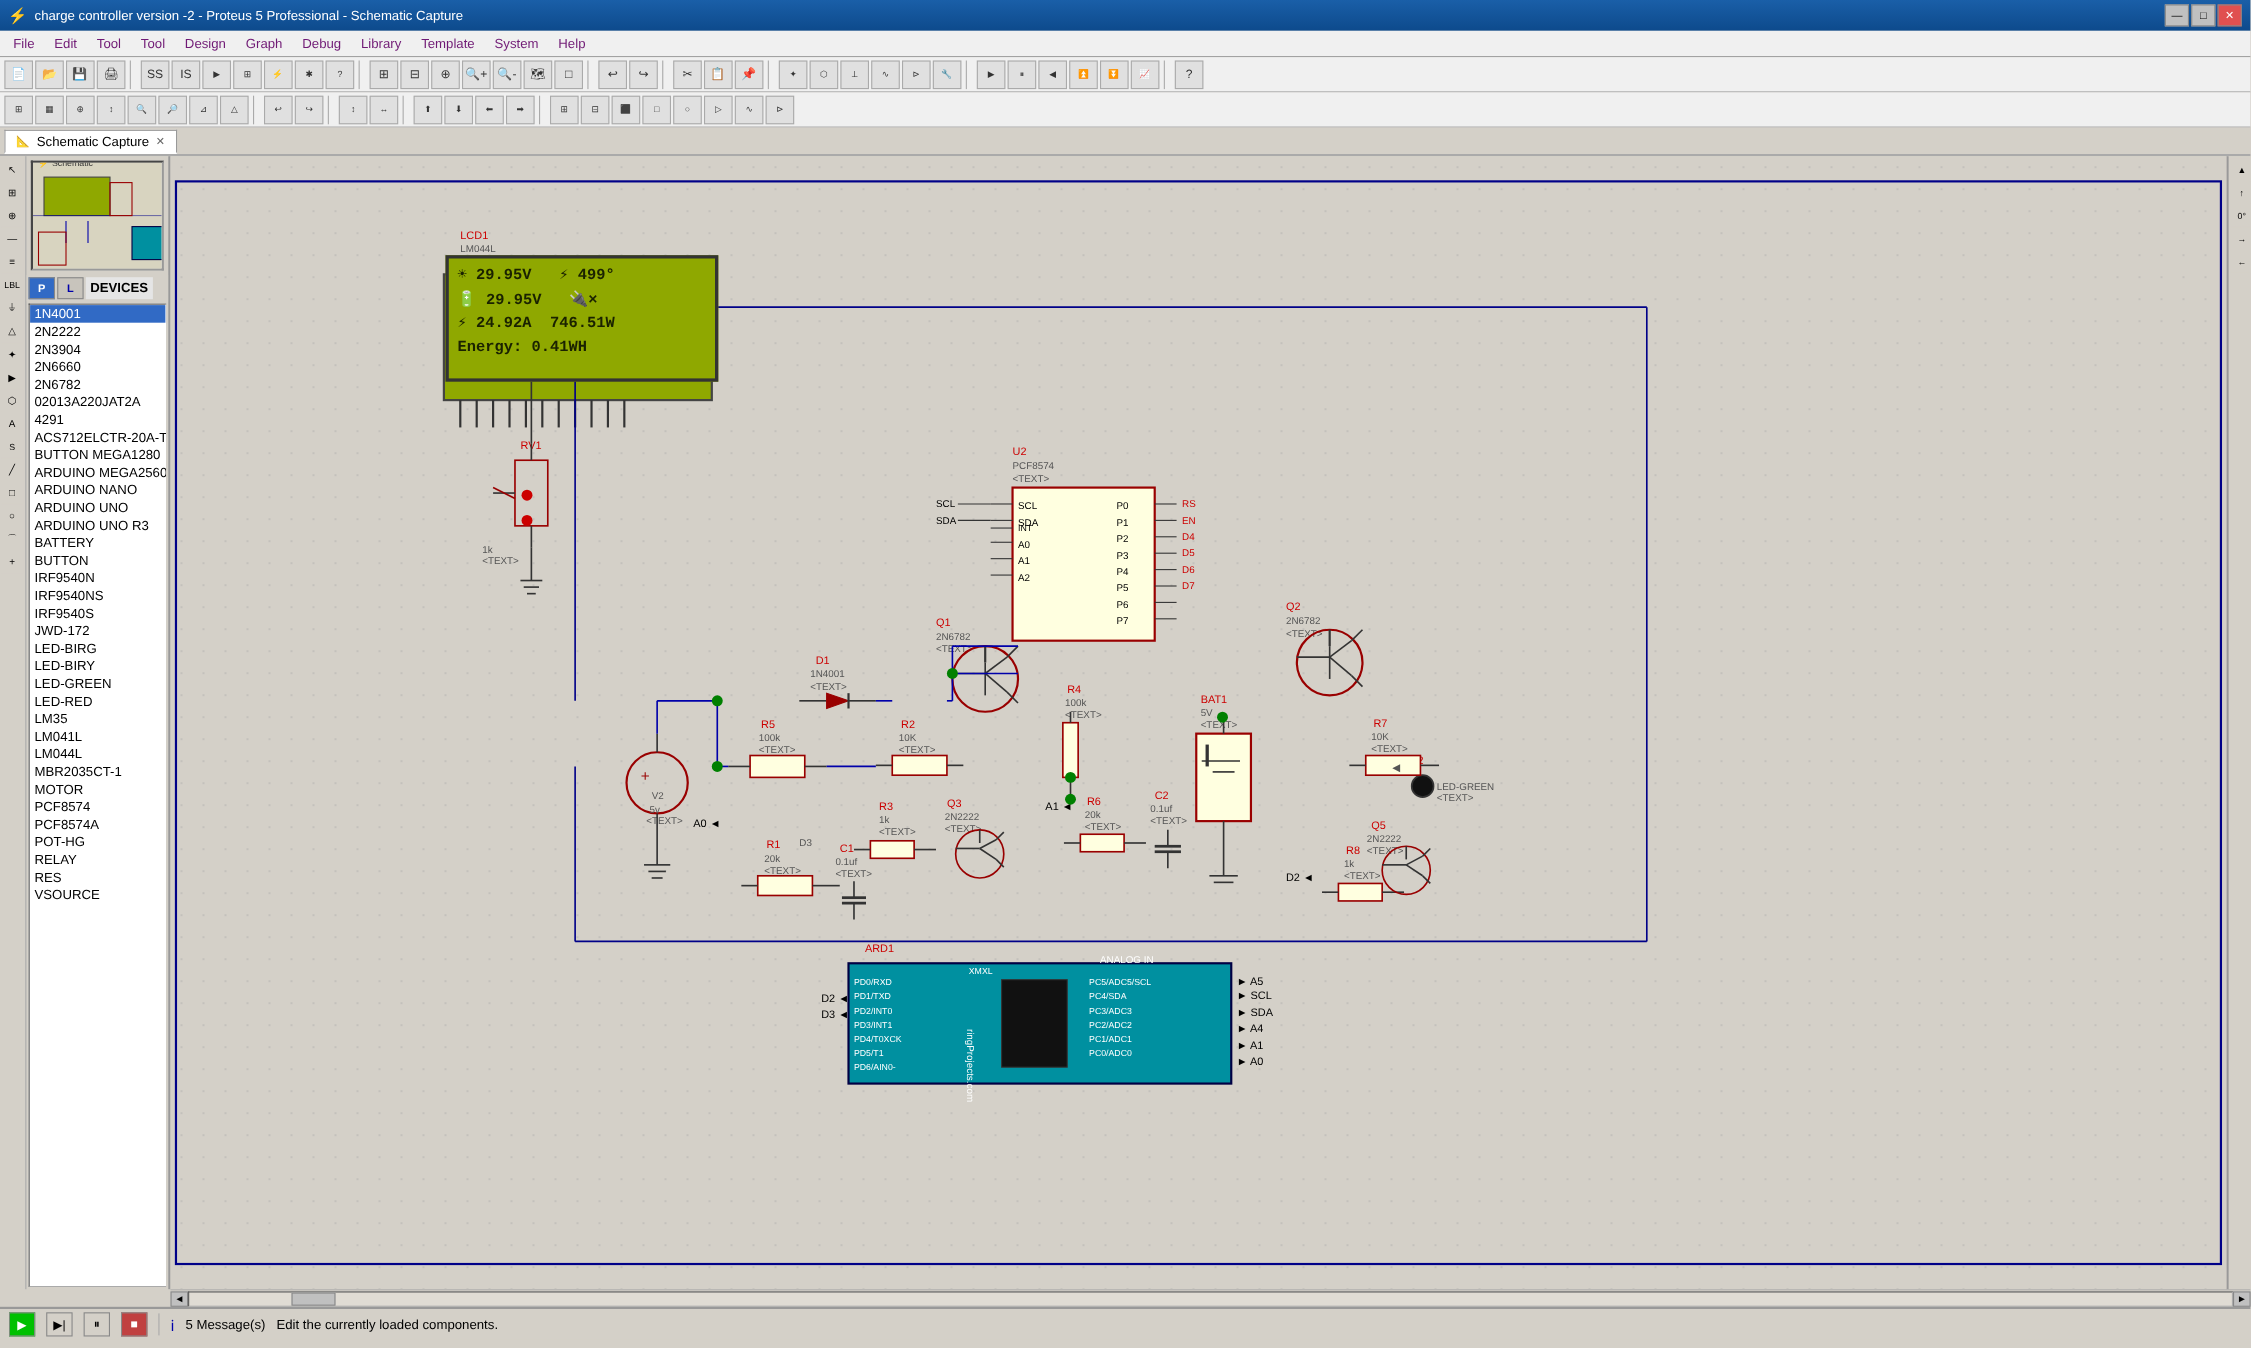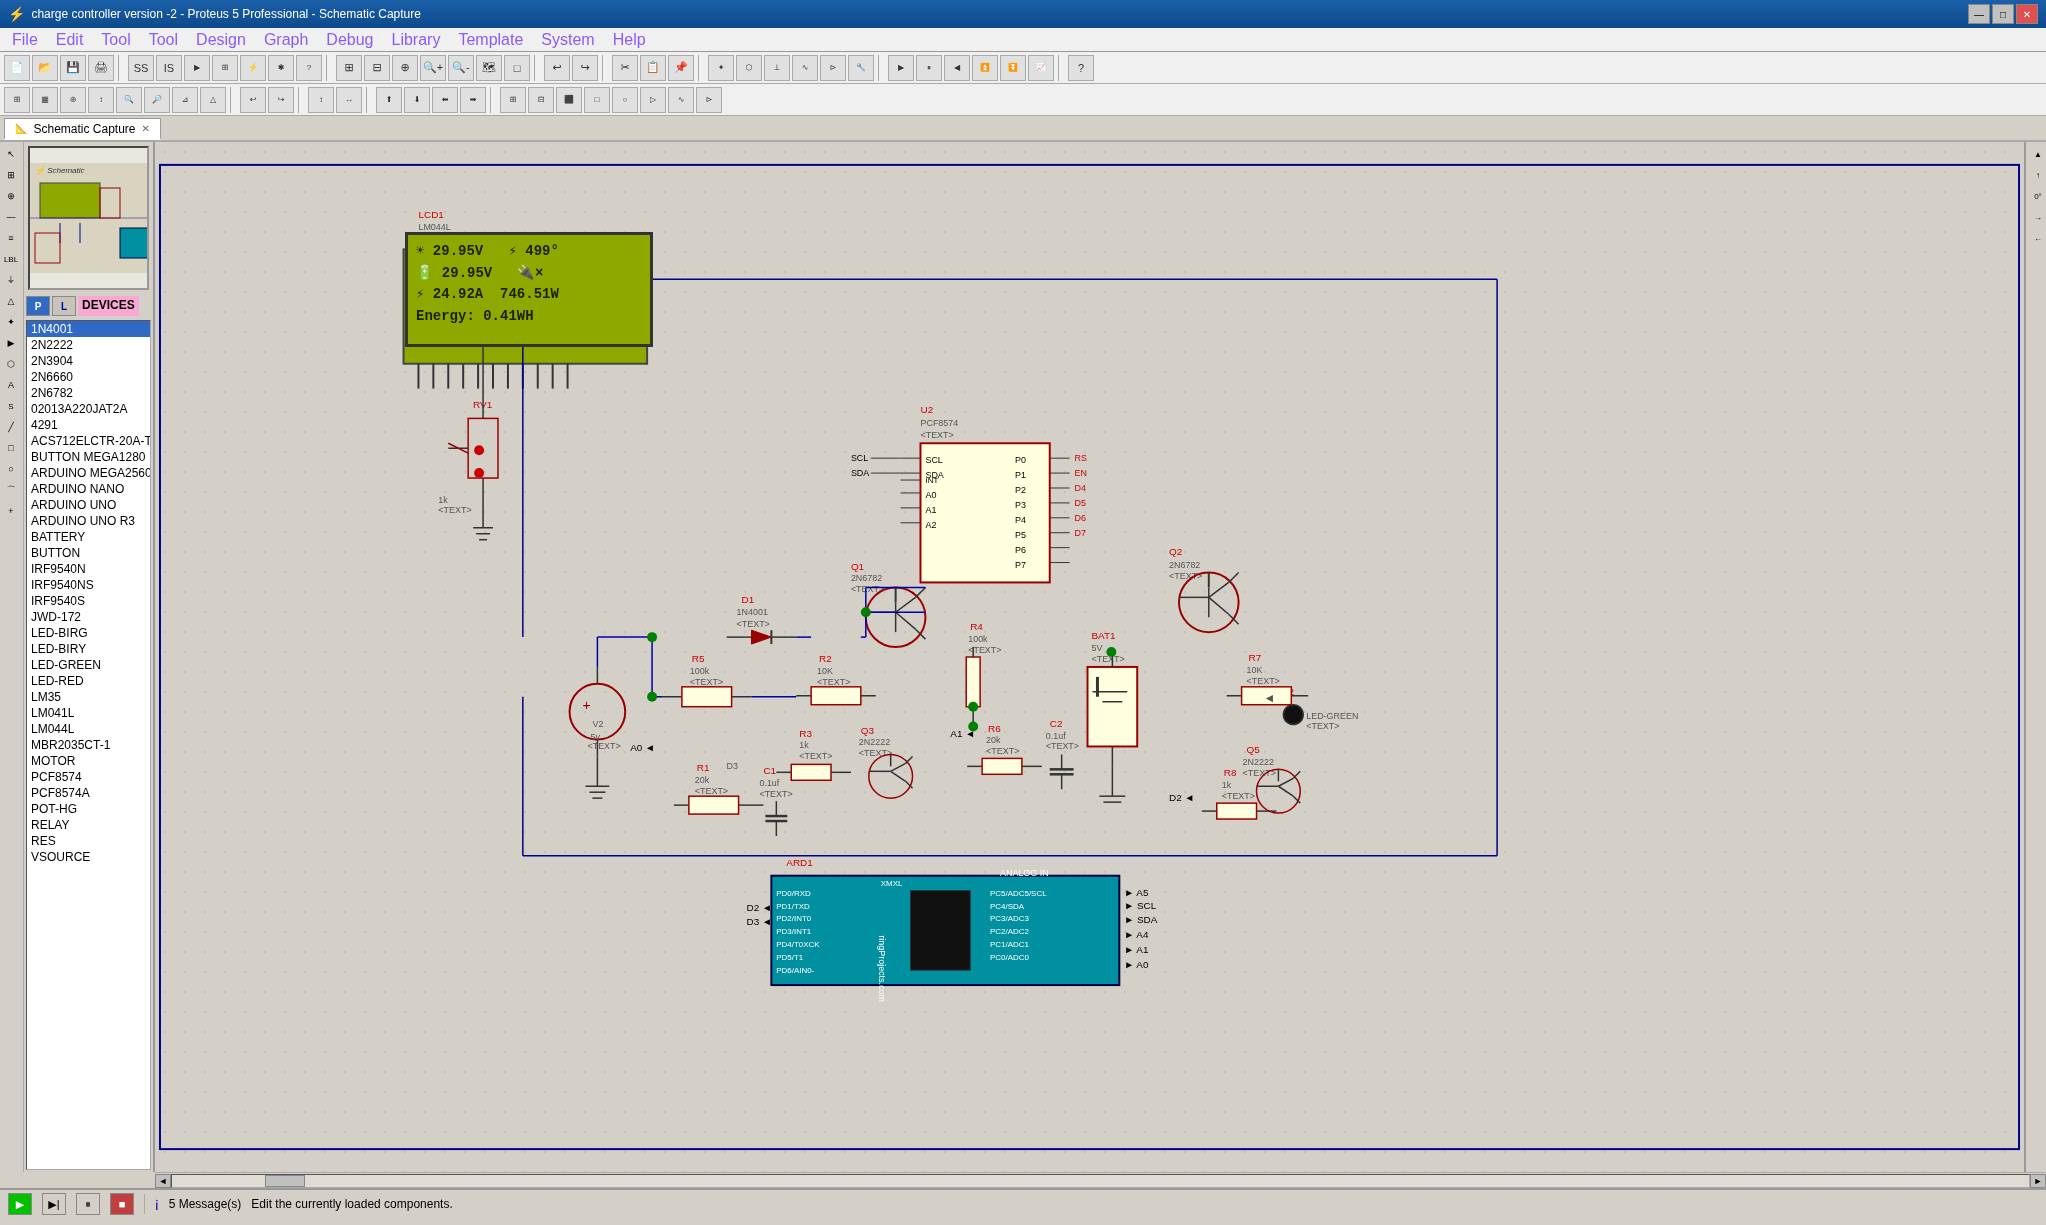--- a/index.html
+++ b/index.html
@@ -32,23 +32,23 @@
       height: 24px;
       background: #f0f0f0;
       display: flex;
       align-items: center;
       padding: 0 4px;
       border-bottom: 1px solid #999;
       gap: 2px;
     }
     .menu-item {
       padding: 2px 8px;
-      font-size: 16px;
+      font-size: 12px;
       cursor: pointer;
-      color: #8b5cf6;
+      color: #701a75;
     }
 
     
     #toolbar1, #toolbar2 {
       height: 32px;
       background: #f0f0f0;
       display: flex;
       align-items: center;
       padding: 2px 4px;
       gap: 2px;
@@ -97,30 +97,29 @@
     
     #left-sidebar {
       width: 155px;
       background: #d4d0c8;
       border-right: 2px solid #999;
       display: flex;
       flex-direction: column;
       flex-shrink: 0;
     }
     #preview-box {
-      height: 144px;
+      height: 100px;
       background: #e8e8e0;
       border: 2px inset #999;
       margin: 4px;
       display: flex;
       align-items: center;
       justify-content: center;
       overflow: hidden;
       position: relative;
-      font-style: italic;
     }
 
     
     #device-panel {
       flex: 1;
       display: flex;
       flex-direction: column;
       overflow: hidden;
     }
     #device-tabs {
@@ -139,21 +138,21 @@
       cursor: pointer;
       background: #c8c4bc;
       border: 1px solid #888;
       color: #00a;
     }
     .dev-tab.active { background: #316ac5; color: white; }
     #device-label {
       font-size: 12px;
       font-weight: bold;
       padding: 2px 4px;
-      background: #f9a8d4;
+      background: #e5e5e5;
       color: #000;
     }
     #device-list {
       flex: 1;
       overflow-y: auto;
       background: white;
       border: 1px inset #aaa;
       margin: 2px;
     }
     .device-item {

